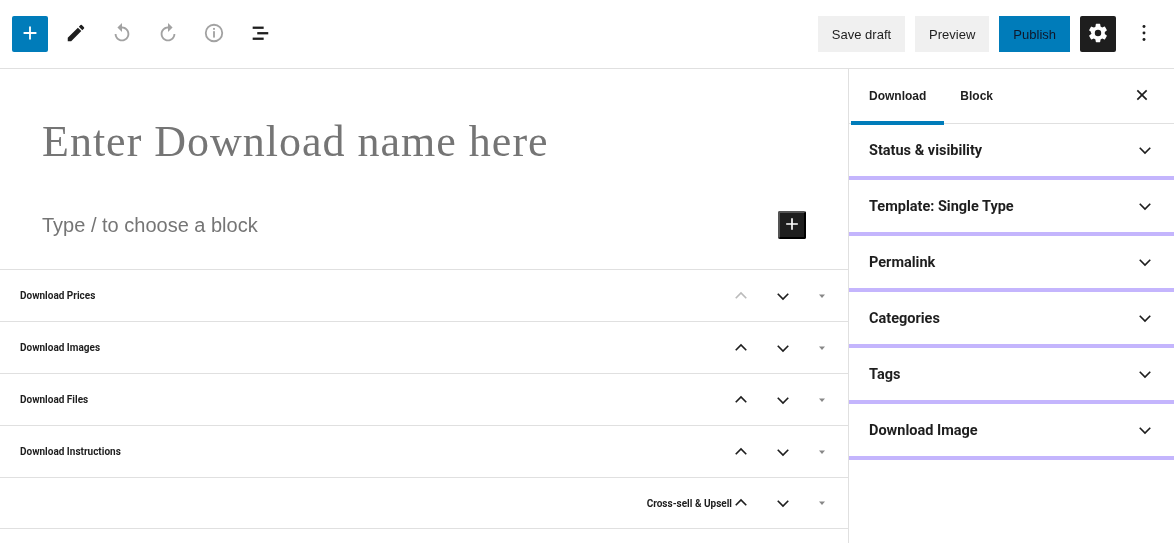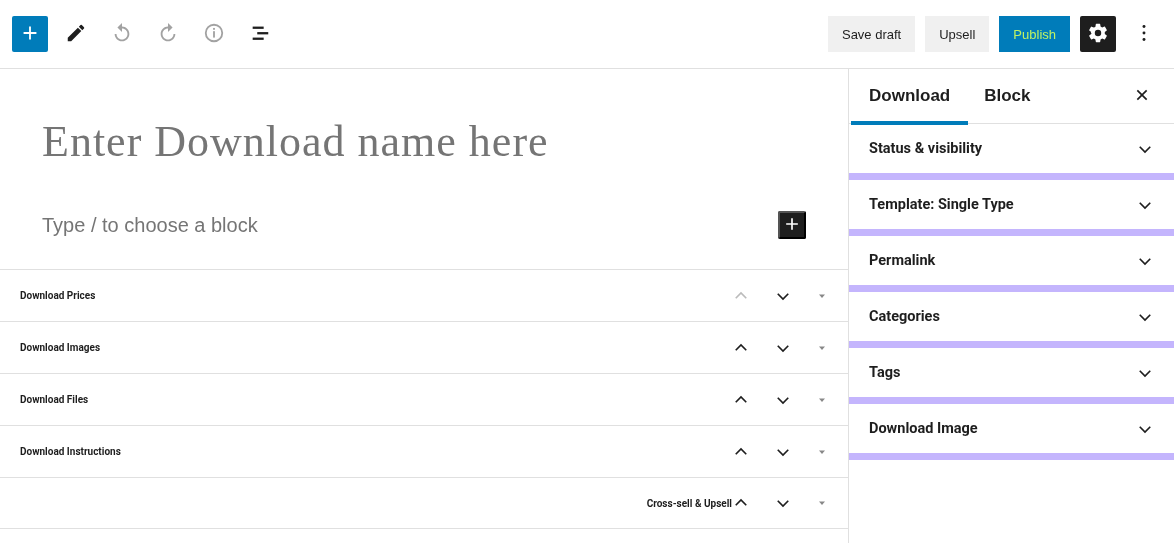--- a/index.html
+++ b/index.html
@@ -37,21 +37,21 @@
   .tool-active svg { fill: #1e1e1e; }
 
   .btn {
     height: 36px;
     padding: 0 14px;
     font-size: 13px;
     border: none;
     display: flex; align-items: center;
   }
   .btn-light { background: #f0f0f0; color: #1e1e1e; }
-  .btn-primary { background: #007cba; color: #bef264; }
+  .btn-primary { background: #007cba; color: #0f172a; }
 
   
   .workspace { display: flex; height: calc(543px - 69px); }
   .editor { flex: 1; overflow: hidden; }
   .sidebar {
     width: 326px;
     border-left: 1px solid #e0e0e0;
     overflow: hidden;
     background: #fff;
   }
@@ -107,21 +107,21 @@
   
   .sb-tabs {
     height: 55px;
     border-bottom: 1px solid #e0e0e0;
     display: flex; align-items: center;
     padding: 0 20px;
   }
   .sb-tab {
     height: 55px;
     display: flex; align-items: center;
-    font-size: 17px;
+    font-size: 12px;
     font-weight: 600;
     position: relative;
     border: none; background: transparent;
     padding: 0;
     margin-right: 34px;
     color: #1e1e1e;
   }
   .sb-tab.active::after {
     content: "";
     position: absolute;
@@ -129,21 +129,21 @@
     height: 4px; background: #007cba;
   }
   .sb-close {
     margin-left: auto;
     width: 24px; height: 24px;
     display: flex; align-items: center; justify-content: center;
     background: transparent; border: none;
   }
   .sb-section {
     height: 56px;
-    border-bottom: 7px solid #c4b5fd;
+    border-bottom: 4px solid #c4b5fd;
     display: flex; align-items: center;
     padding: 0 20px;
     font-size: 14.5px;
     font-weight: 700;
   }
   .sb-section-title { flex: 1; }
   .sb-chev { width: 18px; height: 18px; }
   .sb-chev svg { stroke: #1e1e1e; stroke-width: 2.2; fill: none; }
 </style>
 </head>
@@ -193,21 +193,21 @@
         <svg width="22" height="22" viewBox="0 0 24 24">
             <rect x="4" y="5" width="12" height="2.5" fill="#1e1e1e"></rect>
             <rect x="9" y="11" width="12" height="2.5" fill="#1e1e1e"></rect>
             <rect x="4" y="17" width="12" height="2.5" fill="#1e1e1e"></rect>
           </svg>
       </span>
     </button>
   </div>
   <div class="toolbar-right">
     <button class="btn btn-light">Save draft</button>
-    <button class="btn btn-light">Upsell</button>
+    <button class="btn btn-light">Preview</button>
     <button class="btn btn-primary">Publish</button>
     <button class="icon-btn settings-btn">
       <span>
         <svg width="22" height="22" viewBox="0 0 24 24">
             <path d="M19.4 13c.04-.33.06-.66.06-1s-.02-.67-.06-1l2.11-1.65a.5.5 0 0 0 .12-.64l-2-3.46a.5.5 0 0 0-.61-.22l-2.49 1a7.7 7.7 0 0 0-1.73-1l-.38-2.65A.5.5 0 0 0 13.92 2h-3.84a.5.5 0 0 0-.5.42l-.38 2.65a7.7 7.7 0 0 0-1.73 1l-2.49-1a.5.5 0 0 0-.61.22l-2 3.46a.5.5 0 0 0 .12.64L4.6 11c-.4.33-.6.66-.06 1s.2.67.06 1l-2.11 1.65a.5.5 0 0 0-.12.64l2 3.46c.14.24.43.34.61.22l2.49-1c.52.4 1.1.74 1.73 1l.38 2.65c.4.24.25.42.5.42h3.84c.25 0 .46-.18.5-.42l.38-2.65a7.7 7.7 0 0 0 1.73-1l2.49 1c.18.12.47.02.61-.22l2-3.46a.5.5 0 0 0-.12-.64L19.4 13zM12 15.5A3.5 3.5 0 1 1 12 8.5a3.5 3.5 0 0 1 0 7z"></path>
           </svg>
       </span>
     </button>
     <button class="icon-btn">
       <span>

